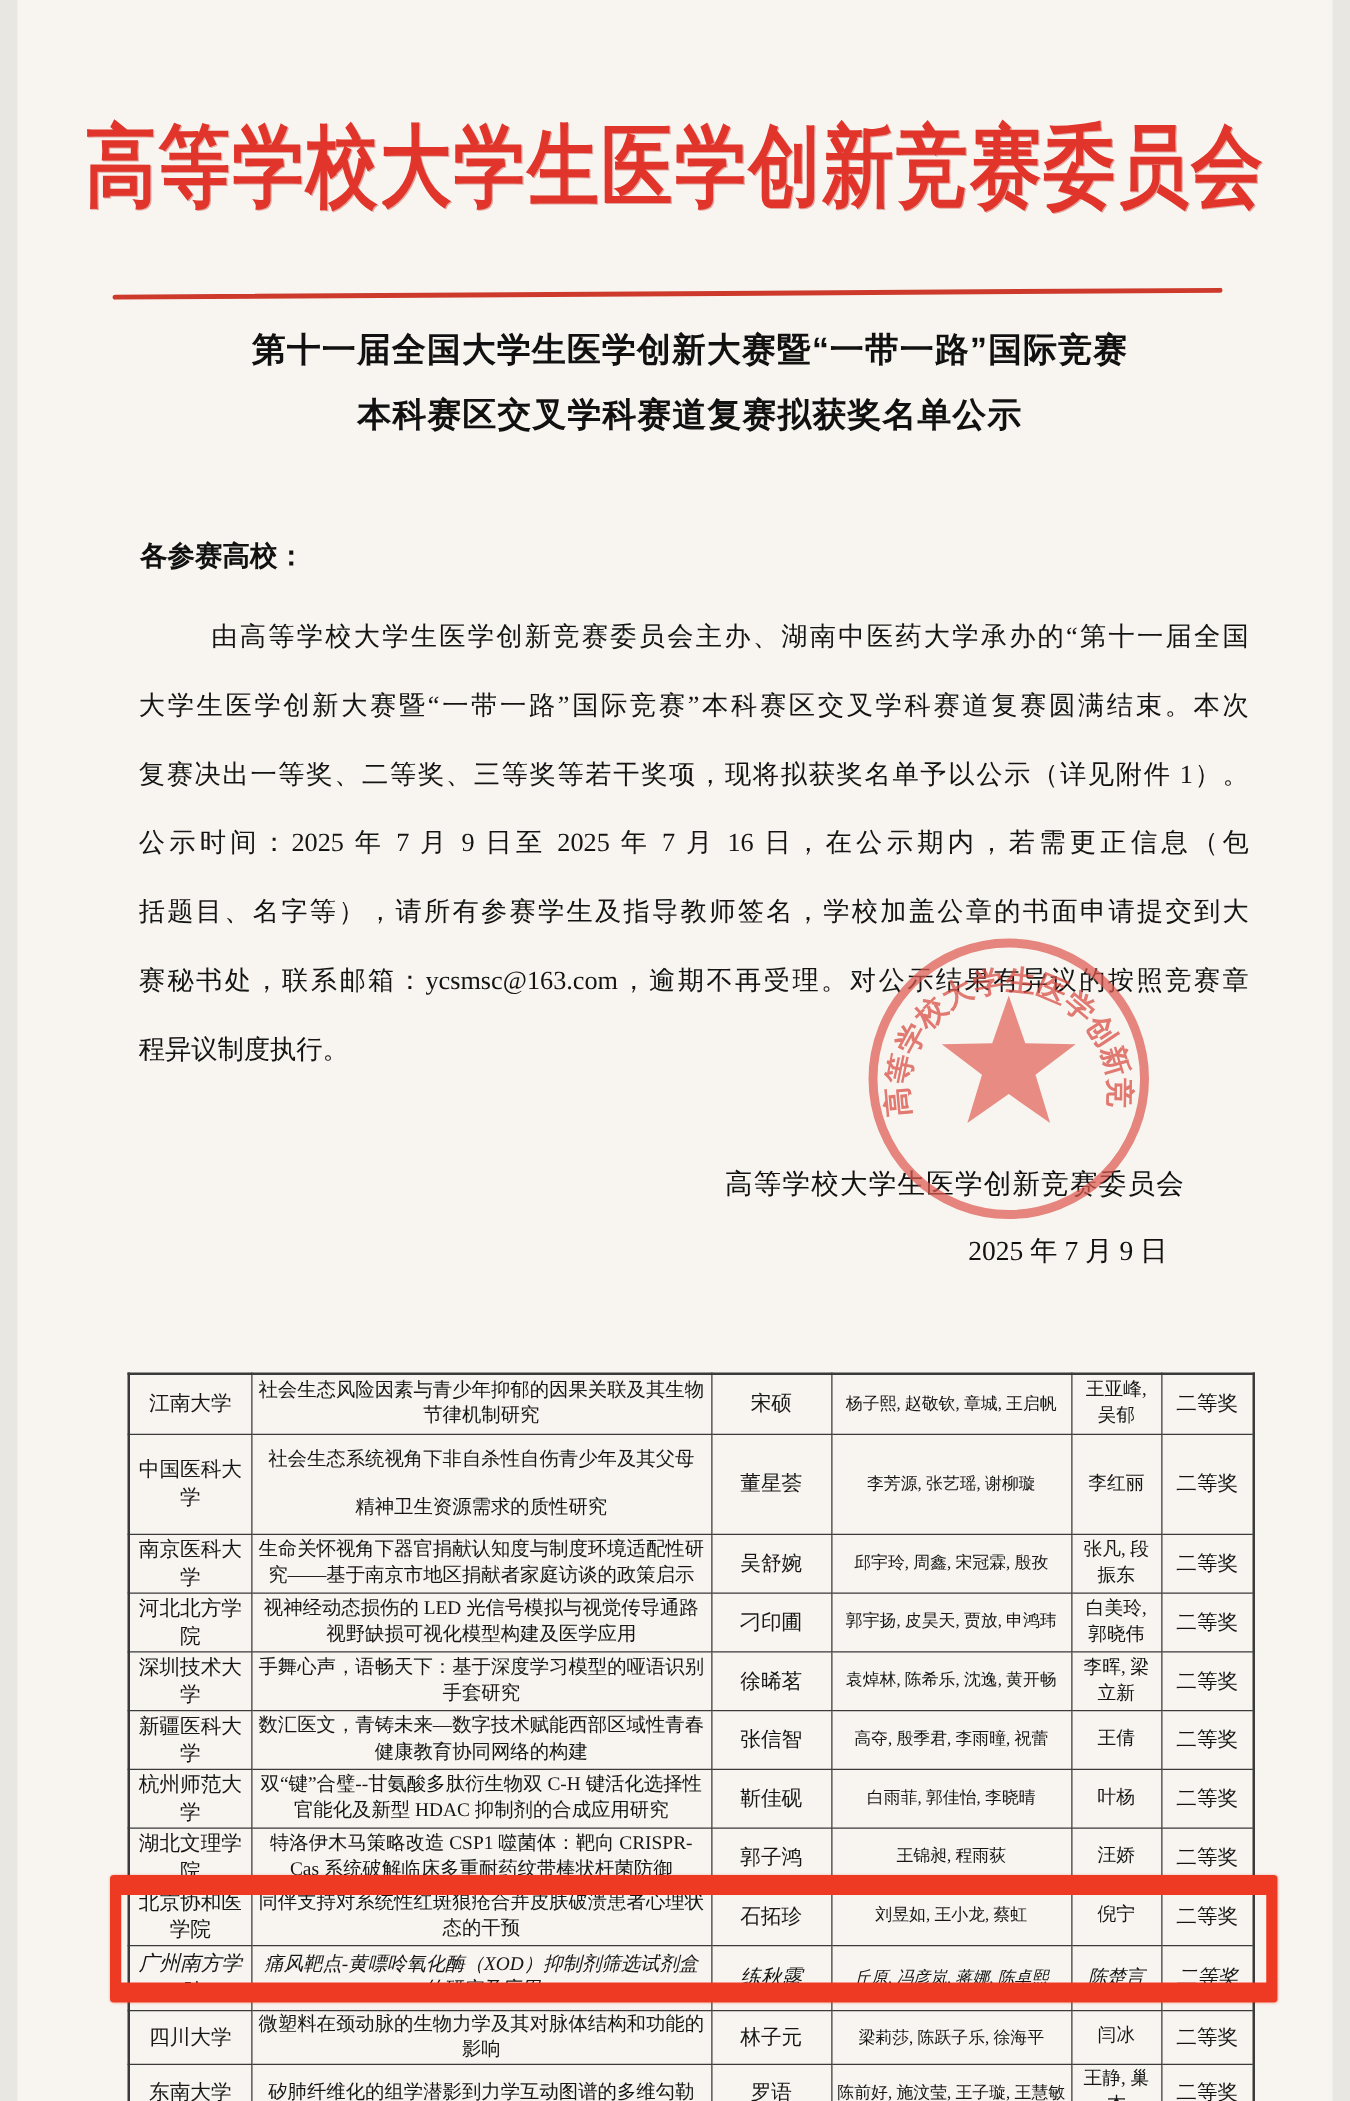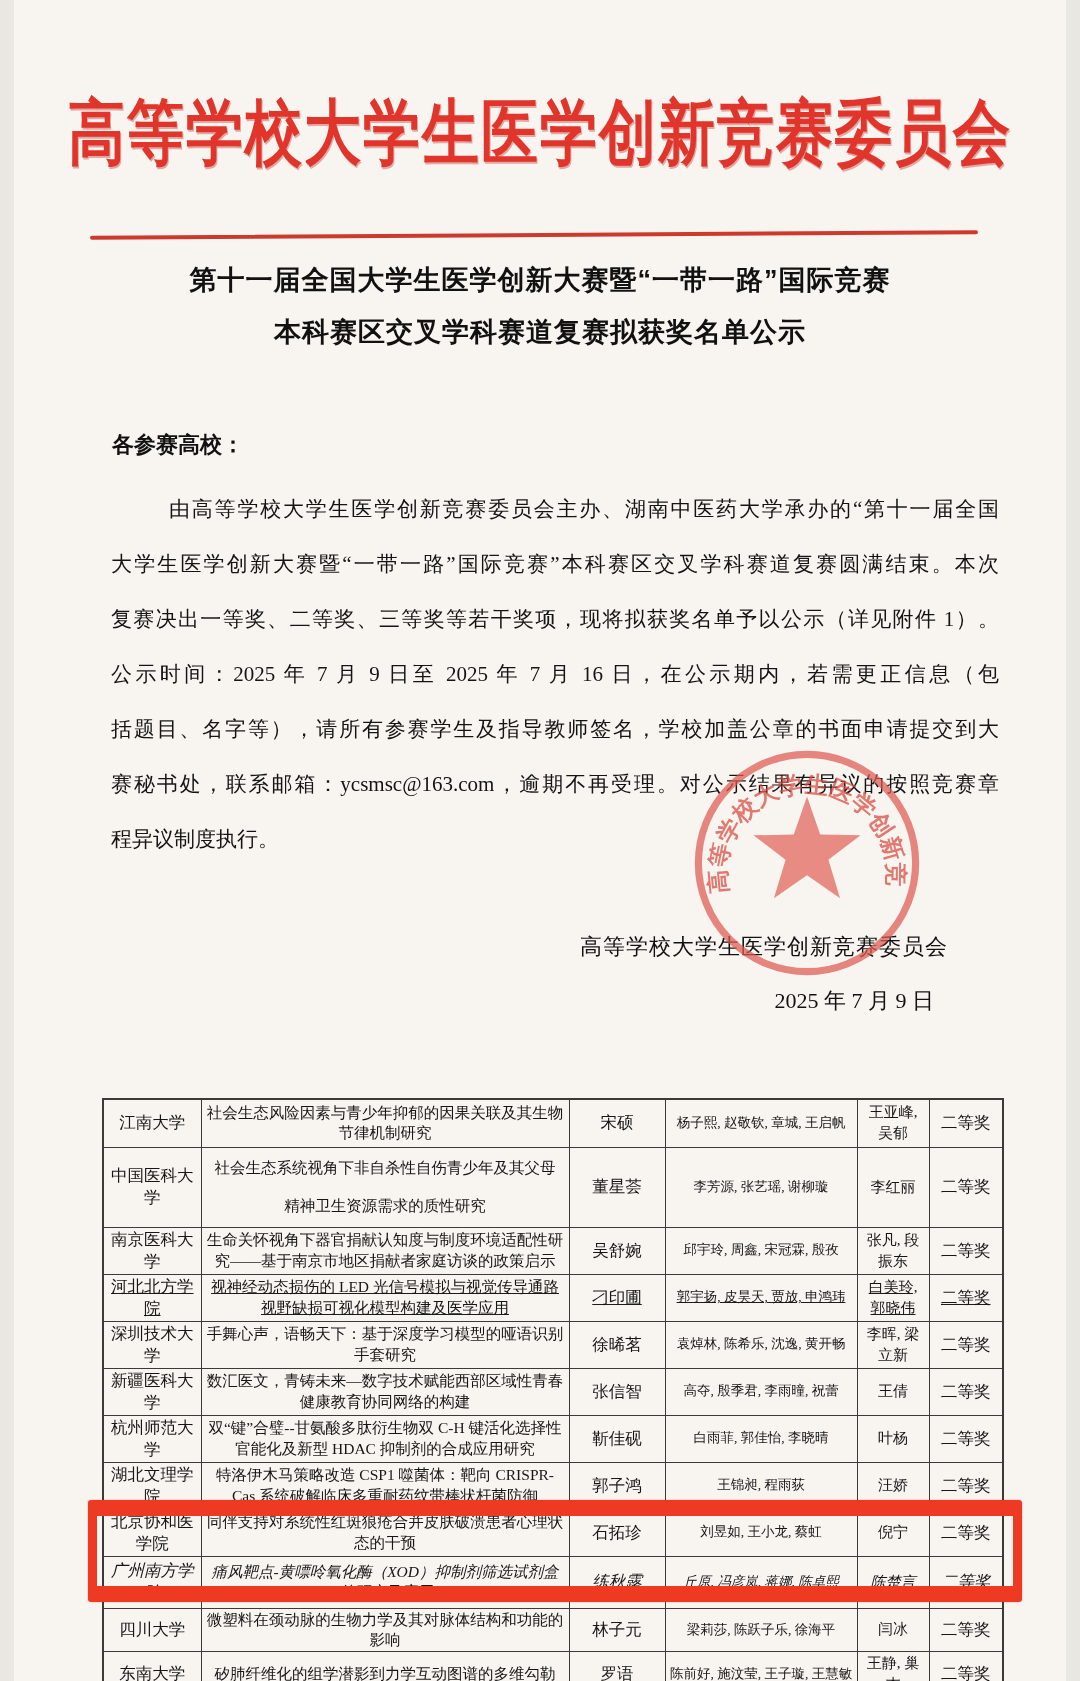--- a/index.html
+++ b/index.html
@@ -23,21 +23,21 @@
     font-weight:900;font-size:57px;letter-spacing:2px;color:var(--header-red);
     transform:scaleY(1.25);transform-origin:top center;
     text-shadow:1px 1px 0 rgba(180,30,20,.35);
     white-space:nowrap;
   }
   .red-rule{
     position:absolute;top:233px;left:76px;width:888px;height:4px;
     background:var(--rule-red);transform:rotate(-0.35deg);border-radius:2px;
   }
   .doc-title{
-    position:absolute;left:0;width:100%;text-align:center;
+    position:absolute;left:12px;width:100%;text-align:center;
     font-family:"Liberation Sans","DejaVu Sans",sans-serif;
     font-weight:bold;font-size:27px;color:#111;letter-spacing:1px;white-space:nowrap;
   }
   .t1{top:262px;}
   .t2{top:314px;}
   .salutation{
     position:absolute;top:430px;left:98px;font-size:22px;font-weight:bold;color:#111;font-family:Liberation Mono, monospace;
   }
   .bodytext{position:absolute;top:482px;left:97px;width:888px;}
   .bline{
@@ -143,21 +143,21 @@
           <td class="c-awd">二等奖</td>
         </tr>
         <tr style="height: 42px;">
           <td class="c-univ">南京医科大学</td>
           <td class="c-proj">生命关怀视角下器官捐献认知度与制度环境适配性研究——基于南京市地区捐献者家庭访谈的政策启示</td>
           <td class="c-lead">吴舒婉</td>
           <td class="c-memb">邱宇玲, 周鑫, 宋冠霖, 殷孜</td>
           <td class="c-adv">张凡, 段振东</td>
           <td class="c-awd">二等奖</td>
         </tr>
-        <tr style="height: 40px; text-decoration: underline;">
+        <tr style="height: 40px;">
           <td class="c-univ">河北北方学院</td>
           <td class="c-proj">视神经动态损伤的 LED 光信号模拟与视觉传导通路视野缺损可视化模型构建及医学应用</td>
           <td class="c-lead">刁印圃</td>
           <td class="c-memb">郭宇扬, 皮昊天, 贾放, 申鸿玮</td>
           <td class="c-adv">白美玲, 郭晓伟</td>
           <td class="c-awd">二等奖</td>
         </tr>
         <tr style="height: 42px; padding-left: 16px;">
           <td class="c-univ">深圳技术大学</td>
           <td class="c-proj">手舞心声，语畅天下：基于深度学习模型的哑语识别手套研究</td>

